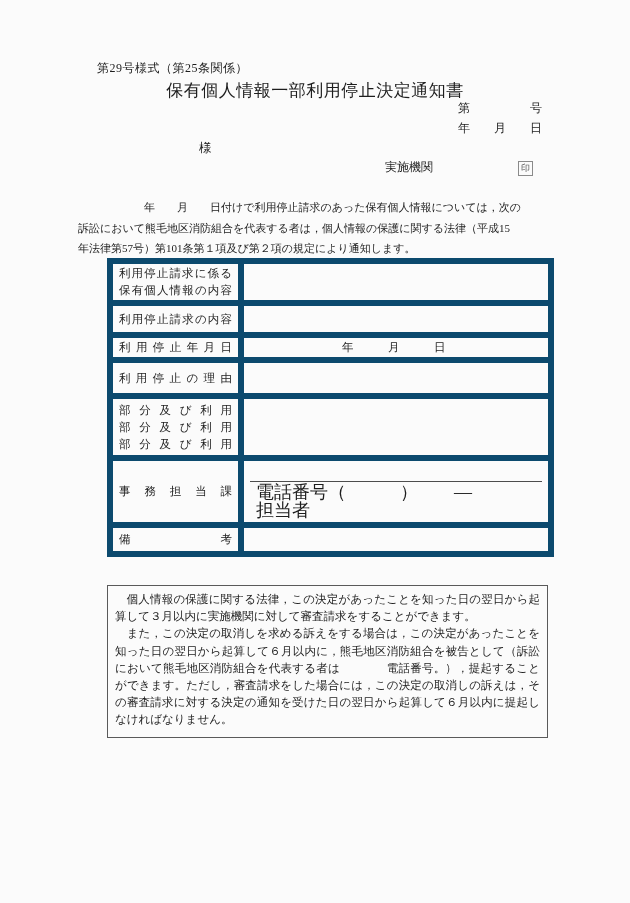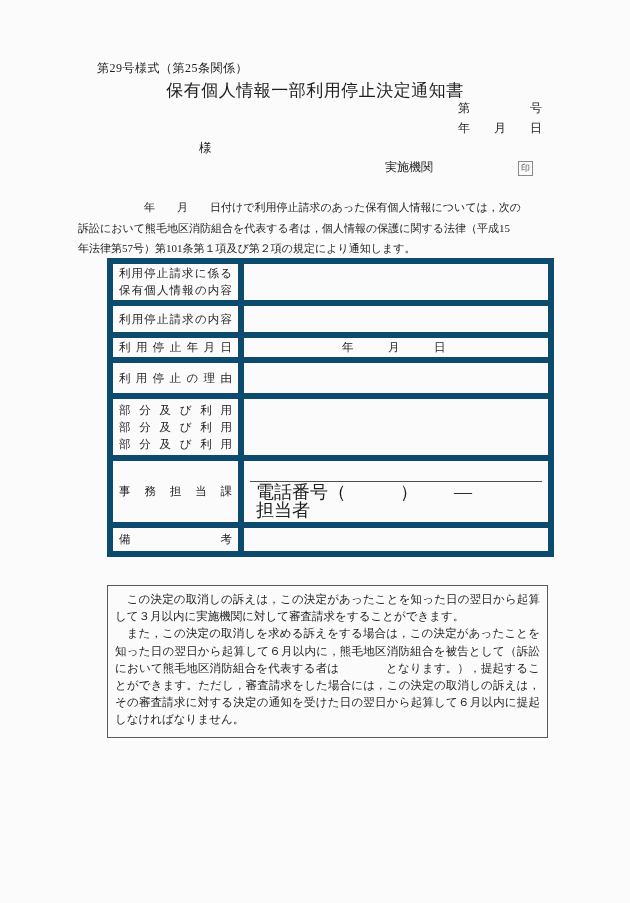--- a/index.html
+++ b/index.html
@@ -153,17 +153,17 @@
     <tr class="r8">
       <td class="lbl">
         <div class="jline">備考</div>
       </td>
       <td class="val"></td>
     </tr>
   </tbody>
     </table>
 
   <div class="abs note-box">
-    <p>　この決定の取消しの訴えは，この決定があったことを知った日の翌日から起算して３月以内に実施機関に対して審査請求をすることができます。</p>
-    <p>　また，この決定の取消しを求める訴えをする場合は，この決定があったことを知った日の翌日から起算して６月以内に，熊毛地区消防組合を被告として（訴訟において熊毛地区消防組合を代表する者は　　　　となります。），提起することができます。ただし，審査請求をした場合には，この決定の取消しの訴えは，その審査請求に対する決定の通知を受けた日の翌日から起算して６月以内に提起しなければなりません。</p>
+    <p>　個人情報の保護に関する法律，この決定があったことを知った日の翌日から起算して３月以内に実施機関に対して審査請求をすることができます。</p>
+    <p>　また，この決定の取消しを求める訴えをする場合は，この決定があったことを知った日の翌日から起算して６月以内に，熊毛地区消防組合を被告として（訴訟において熊毛地区消防組合を代表する者は　　　　電話番号。），提起することができます。ただし，審査請求をした場合には，この決定の取消しの訴えは，その審査請求に対する決定の通知を受けた日の翌日から起算して６月以内に提起しなければなりません。</p>
   </div>
 
 </div>
 
 </body></html>

